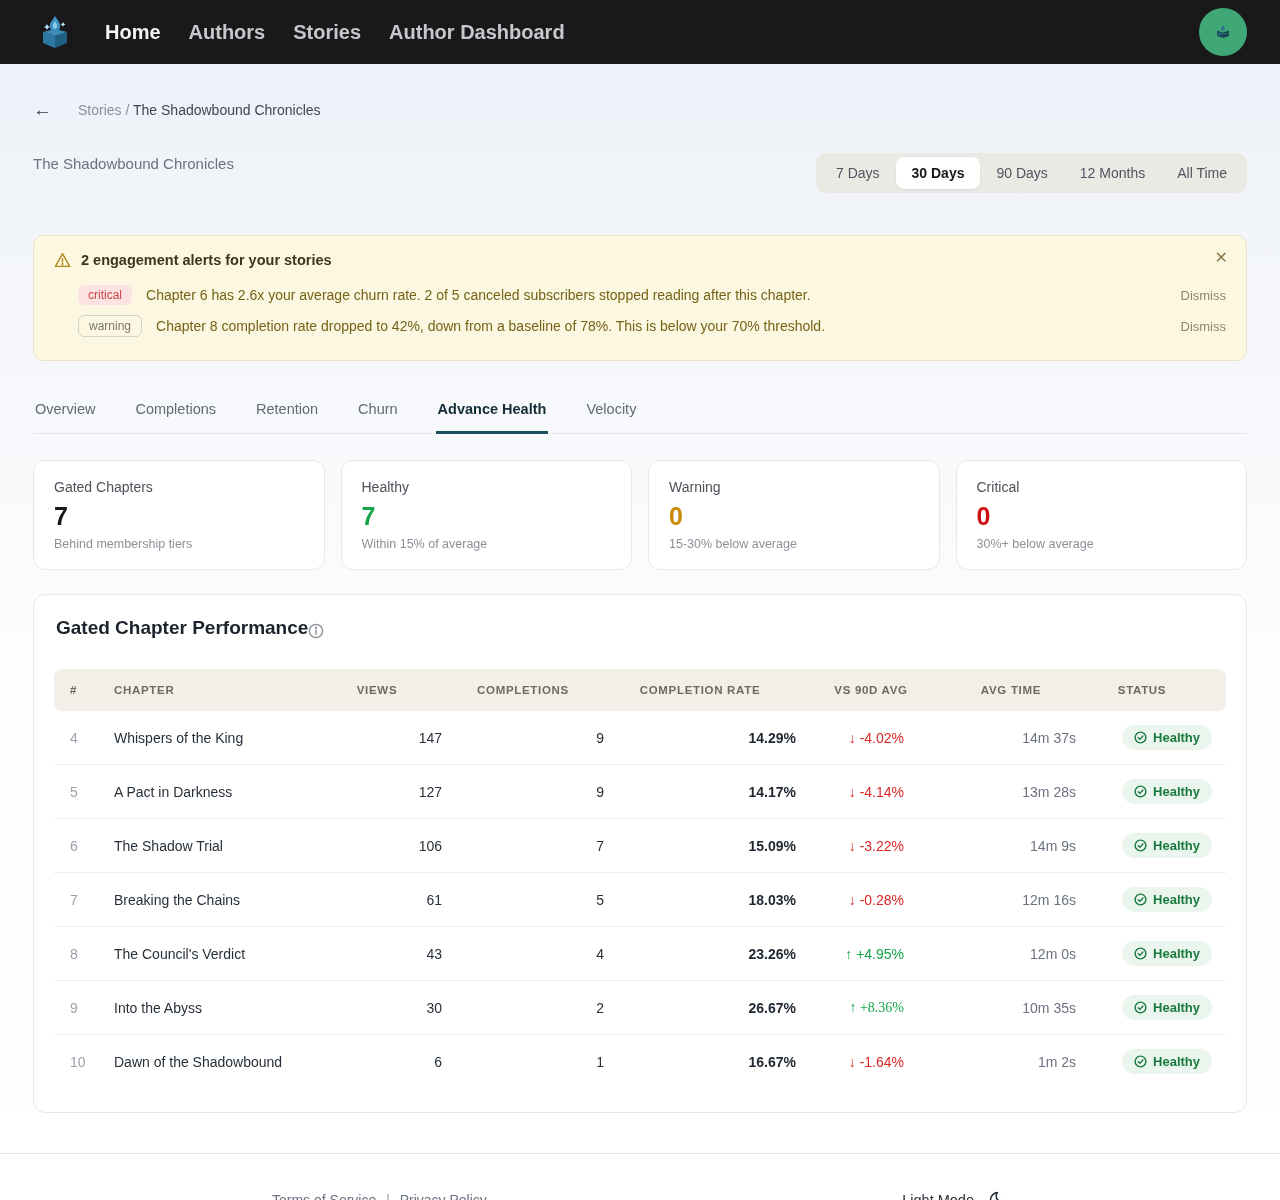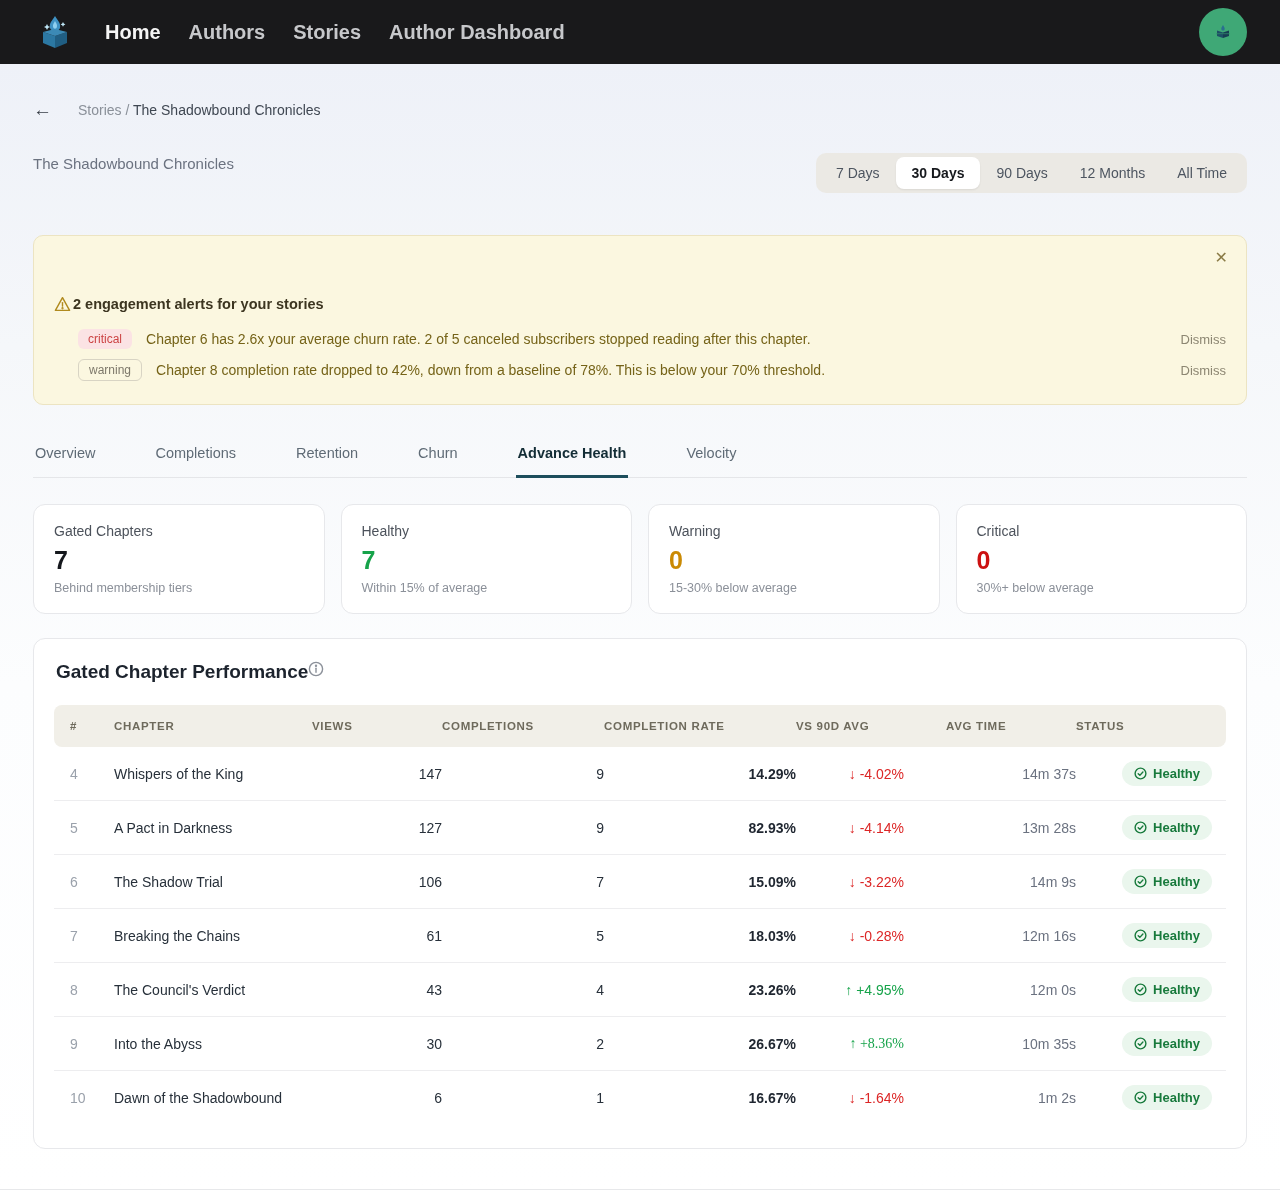--- a/index.html
+++ b/index.html
@@ -26,48 +26,48 @@
   .title-row { display:flex; align-items:flex-start; justify-content:space-between; margin-bottom:42px; }
   .page-title { font-size:28px; font-weight:700; color:#1a212b; letter-spacing:-0.2px; }
   .page-subtitle { font-size:15px; color:#6b7280; margin-top:6px; }
 
   .seg-control { background:#ebe9e4; border-radius:10px; padding:4px; display:flex; align-items:center; margin-top:4px; }
   .seg-btn { border:none; background:transparent; font-size:14px; color:#4d5560; padding:8px 16px; border-radius:8px; cursor:pointer; white-space:nowrap; font-family:inherit; }
   .seg-btn.selected { background:#ffffff; color:#16191d; font-weight:700; box-shadow:0 1px 2px rgba(0,0,0,.08); }
 
   
   .alert-banner { position:relative; background:#fbf7e0; border:1px solid #ece4c2; border-radius:10px; padding:16px 20px 18px 20px; margin-bottom:30px; }
-  .alert-head { display:flex; align-items:center; gap:2px; margin-bottom:12px;margin-top:44px; }
+  .alert-head { display:flex; align-items:center; gap:10px; margin-bottom:12px; }
   .alert-title { font-size:14.5px; font-weight:700; color:#3c3520; }
   .alert-close { position:absolute; top:14px; right:18px; background:none; border:none; font-size:16px; color:#8a7b46; cursor:pointer; line-height:1; }
   .alert-row { display:flex; align-items:center; gap:14px; padding:5px 0 5px 24px; }
   .sev-badge { font-size:12px; border-radius:6px; padding:3px 10px; white-space:nowrap; }
   .sev-critical { background:#fbe3e4; color:#c44; }
   .sev-warning { background:transparent; color:#7d786a; border:1px solid #d8d4c4; }
   .alert-msg { flex:1; font-size:14px; color:#756318; }
   .dismiss-btn { background:none; border:none; font-size:13px; color:#8c8672; cursor:pointer; font-family:inherit; }
 
   
-  .tabs { display:flex; gap:56px; border-bottom:1px solid #e5e6e9; margin-bottom:26px; }
+  .tabs { display:flex; gap:36px; border-bottom:1px solid #e5e6e9; margin-bottom:26px; }
   .tab { font-size:14.5px; color:#5f6b76; padding:10px 2px 14px 2px; cursor:pointer; border-bottom:3px solid transparent; margin-bottom:-1px; }
   .tab.active { color:#132d36; font-weight:700; border-bottom-color:#1d4e5c; }
 
   
   .stat-cards { display:flex; gap:16px; margin-bottom:24px; }
   .stat-card { flex:1; background:#ffffff; border:1px solid #e7e8eb; border-radius:12px; padding:18px 20px; }
   .stat-label { font-size:14px; color:#4c525b; }
   .stat-value { font-size:25px; font-weight:700; margin:7px 0 6px 0; color:#15181d; }
   .stat-desc { font-size:12.5px; color:#8b9099; }
 
   
   .table-card { background:#ffffff; border:1px solid #e7e8eb; border-radius:12px; padding:22px 20px 24px 20px; }
-  .table-title-row { display:flex; align-items:flex-start; margin-bottom:22px; padding-left:2px; }
+  .table-title-row { display:flex; align-items:flex-end; margin-bottom:30px; padding-left:2px; }
   .table-title { font-size:19px; font-weight:700; color:#1c232d; }
   table { width:100%; border-collapse:collapse; }
-  thead th { background:#f1efe8; font-size:11.5px; font-weight:700; letter-spacing:.06em; color:#6e6a5c; text-transform:uppercase; padding:15px 0; text-align:left; }
+  thead th { background:#f1efe8; font-size:11.5px; font-weight:700; letter-spacing:.06em; color:#6e6a5c; text-transform:uppercase; padding:15px 0; text-align:center; }
   thead th:first-child { border-radius:8px 0 0 8px; text-align:left; padding-left:16px; }
   thead th:last-child { border-radius:0 8px 8px 0; padding-right:18px; }
   thead th.col-chapter { text-align:left; }
   tbody td { font-size:14px; padding:14px 0; border-bottom:1px solid #ededEF; text-align:right; color:#27303a; }
   tbody tr:last-child td { border-bottom:none; }
   td.cell-num { text-align:left; padding-left:16px; color:#9aa1ab; }
   td.cell-chapter { text-align:left; }
   td.cell-rate { font-weight:700; color:#1f2630; }
   td.cell-delta { padding-right:42px; }
   td.cell-time { color:#6b7280; }
@@ -253,21 +253,21 @@
             <span>Healthy</span>
           </span>
         </td>
       </tr>
 
       <tr>
         <td class="cell-num">5</td>
         <td class="cell-chapter">A Pact in Darkness</td>
         <td class="cell-views">127</td>
         <td class="cell-completions">9</td>
-        <td class="cell-rate">82.93%</td>
+        <td class="cell-rate">14.17%</td>
         <td class="cell-delta" style="color: rgb(220, 38, 38);"><span>↓</span> <span>-4.14%</span></td>
         <td class="cell-time">13m 28s</td>
         <td class="cell-status">
           <span class="status-badge">
             <span class="icon">
               <svg width="13" height="13" viewBox="0 0 14 14" fill="none" stroke="#187a3c" stroke-width="1.5">
                 <circle cx="7" cy="7" r="5.8"></circle>
                 <path d="M4.5 7.2 L6.3 9 L9.6 5.4" stroke-linecap="round" stroke-linejoin="round"></path>
               </svg>
             </span>

